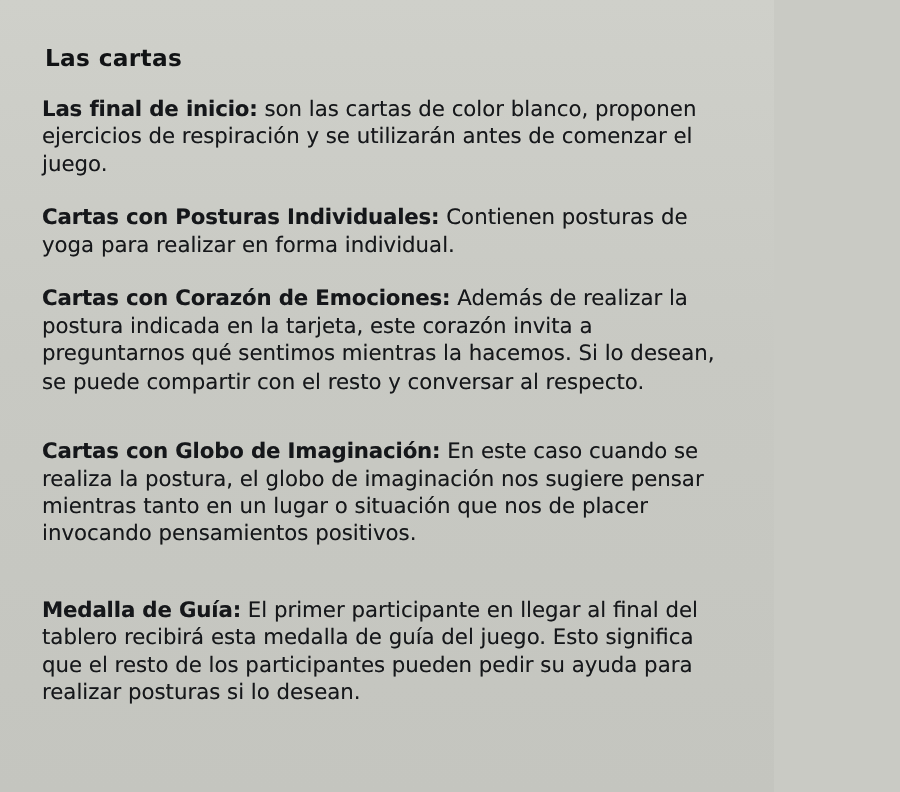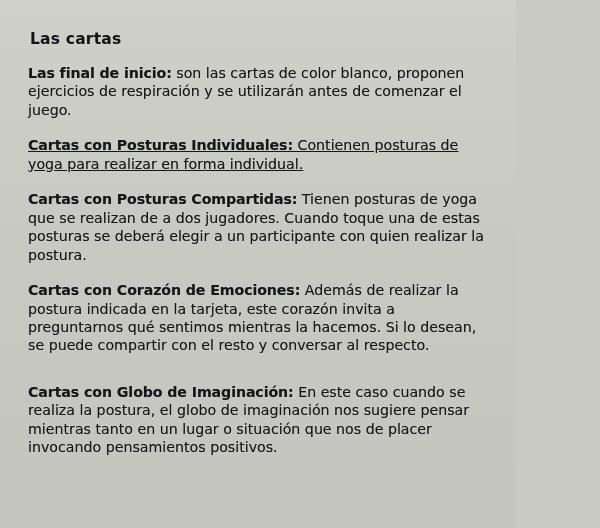--- a/index.html
+++ b/index.html
@@ -38,47 +38,47 @@
     text-shadow: 0 0 0.4px rgba(0,0,0,0.35);
   }
   .para .lead {
     font-weight: bold;
     letter-spacing: -0.1px;
   }
   .para .body-text {
     font-weight: normal;
   }
   .p-inicio   { margin-bottom: 17px; }
-  .p-individ  { margin-bottom: 17px; text-decoration: underline; }
+  .p-individ  { margin-bottom: 17px; }
   .p-compart  { margin-bottom: 17px; }
   .p-corazon  { margin-bottom: 28px; }
   .p-globo    { margin-bottom: 32px; }
   .p-medalla  { margin-bottom: 0; }
 </style>
 </head>
 <body>
 
 <div class="page">
 
   <h1 class="doc-title">Las cartas</h1>
 
   <p class="para p-inicio">
     <span class="lead">Las final de inicio:</span><span class="body-text"> son las cartas de color blanco, proponen ejercicios de respiración y se utilizarán antes de comenzar el juego.</span>
   </p>
 
   <p class="para p-individ">
     <span class="lead">Cartas con Posturas Individuales:</span><span class="body-text"> Contienen posturas de yoga para realizar en forma individual.</span>
   </p>
 
-  <p class="para p-compart">
-    <span class="lead">Cartas con Posturas Compartidas:</span><span class="body-text"> Tienen posturas de yoga que se realizan de a dos jugadores. Cuando toque una de estas posturas se deberá elegir a un  participante con quien realizar la postura.</span>
-  </p>
 
   <p class="para p-corazon">
     <span class="lead">Cartas con Corazón de Emociones:</span><span class="body-text"> Además de realizar la postura indicada en la tarjeta, este corazón invita a preguntarnos qué sentimos mientras la hacemos. Si lo desean, se puede compartir con el resto y conversar al respecto.</span>
   </p>
 
   <p class="para p-globo">
     <span class="lead">Cartas con Globo de Imaginación:</span><span class="body-text"> En este caso cuando se realiza la postura, el globo de imaginación nos sugiere pensar mientras tanto en un lugar o situación que nos de placer invocando pensamientos positivos.</span>
   </p>
 
+  <p class="para p-medalla">
+    <span class="lead">Medalla de Guía:</span><span class="body-text"> El primer participante en llegar al final del tablero recibirá esta medalla de guía del juego. Esto significa que el resto de los participantes pueden pedir su ayuda para realizar posturas si lo desean.</span>
+  </p>
 
 </div>
 
 </body></html>

